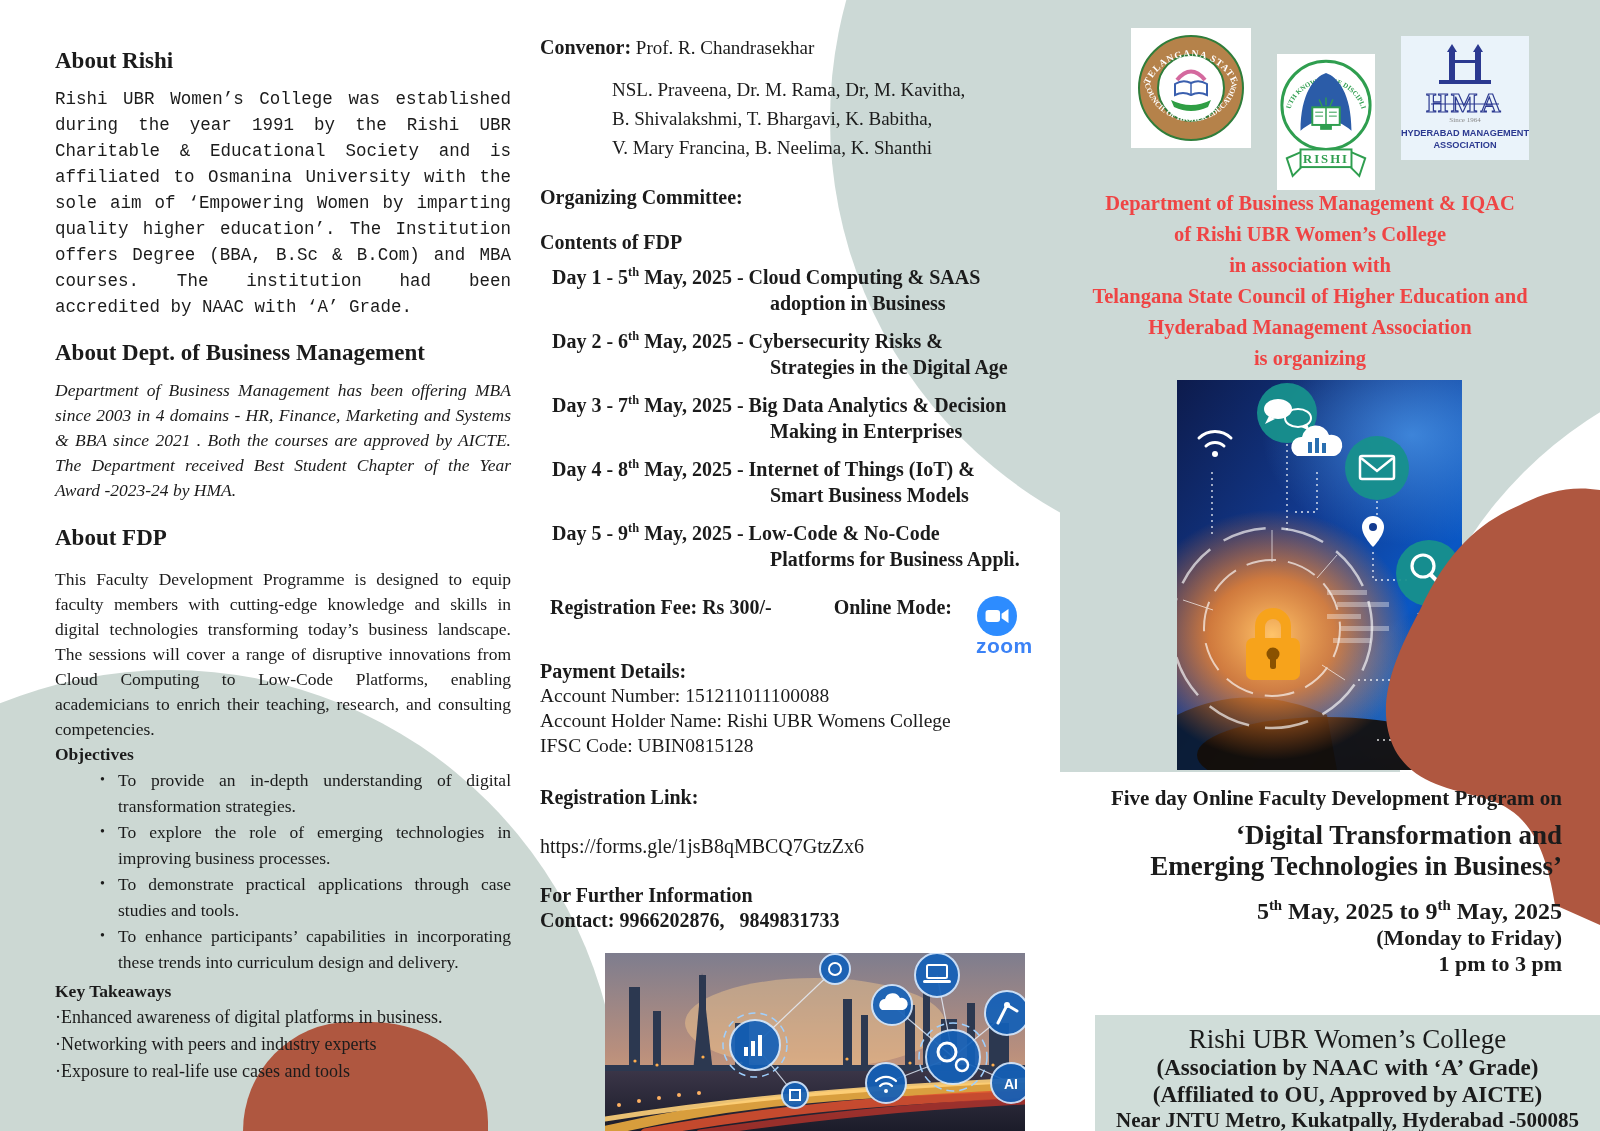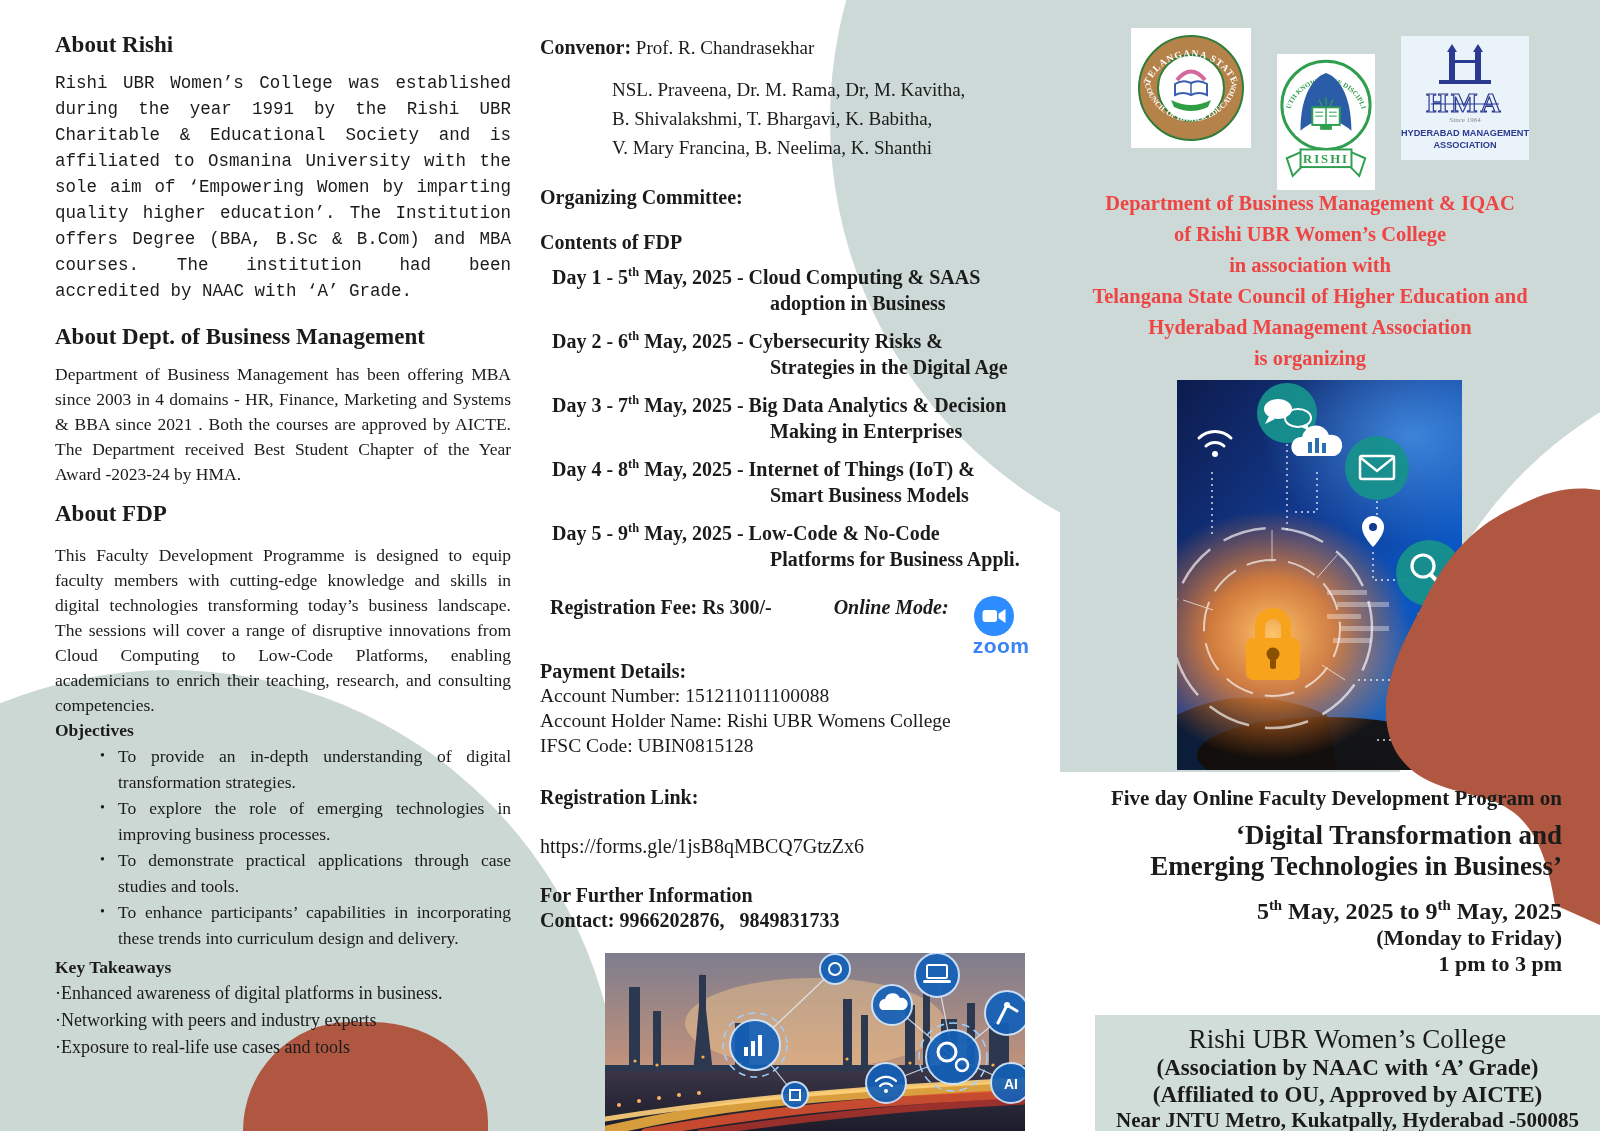--- a/index.html
+++ b/index.html
@@ -8,46 +8,46 @@
   
   .shape{position:absolute;}
   #sage-left{left:-280px;top:670px;width:900px;height:900px;border-radius:50%;background:#ccd8d3;}
   #sage-mid{left:830px;top:-330px;width:900px;height:900px;border-radius:50%;background:#ccd9d6;}
   #panel-right{left:1060px;top:0;width:540px;height:772px;background:#ccd9d6;}
   #white-notch{left:1400px;top:350px;width:840px;height:840px;border-radius:50%;background:#ffffff;}
   #blob-left{left:243px;top:1022px;width:245px;height:200px;background:#af5740;
              border-radius:48% 52% 46% 54% / 60% 55% 45% 50%;}
   #blob-right-svg{left:1300px;top:470px;width:300px;height:460px;}
   
-  #col-left{position:absolute;left:55px;top:0;width:456px;padding-top:32px;}
+  #col-left{position:absolute;left:55px;top:0;width:456px;padding-top:48px;}
   .h1{font-size:23px;font-weight:bold;margin:0 0 12px 0;}
   .body-p{font-size:17.5px;line-height:26px;text-align:justify;margin:0;}
   #p-rishi{margin-bottom:20px;font-family:Liberation Mono, monospace;}
   #h-dept{margin-top:0;}
-  #p-dept{line-height:25px;margin-bottom:14px;}
+  #p-dept{line-height:25px;margin-bottom:22px;font-style:italic;}
   #h-fdp{margin-bottom:16px;}
   #p-fdp{line-height:25px;margin-bottom:2px;}
   .sub-h{font-size:17.5px;font-weight:bold;margin:2px 0 2px 0;}
   .obj-item{position:relative;font-size:17.5px;line-height:26px;text-align:justify;padding-left:63px;}
   .obj-bullet{position:absolute;left:45px;top:0;font-size:14px;}
   .take-line{font-size:18px;line-height:27px;}
   
   #col-mid{position:absolute;left:540px;top:0;width:505px;padding-top:36px;}
   .conv-row{font-size:19px;}
   .conv-label{font-size:20px;font-weight:bold;}
   #committee-h{font-size:20px;font-weight:bold;margin-top:24px;}
   #committee-lines{margin-top:16px;margin-left:72px;font-size:19px;line-height:29px;}
   #contents-h{font-size:20px;font-weight:bold;margin-top:22px;}
   #days{margin-top:10px;margin-left:12px;}
   .day-row{margin-bottom:12px;font-weight:bold;font-size:20px;line-height:26px;}
   .day-line2{margin-left:218px;}
   sup{font-size:62%;vertical-align:super;line-height:0;}
   #fee-row{display:flex;align-items:flex-start;margin-top:24px;min-height:58px;}
   #fee-label{font-size:20px;font-weight:bold;margin-left:10px;}
-  #online-label{font-size:20px;font-weight:bold;margin-left:62px;font-style:italic;}
+  #online-label{font-size:20px;font-weight:bold;margin-left:62px;}
   #zoom-badge{margin-left:10px;display:flex;flex-direction:column;align-items:center;}
   #zoom-circle{width:40px;height:40px;border-radius:50%;background:#2d8cff;display:flex;align-items:center;justify-content:center;}
   #zoom-word{font-family:"Liberation Sans","DejaVu Sans",sans-serif;font-weight:bold;color:#3b82f6;
              font-size:21px;line-height:20px;letter-spacing:.5px;margin-left:14px;}
   #payment-h{font-size:20px;font-weight:bold;margin-top:4px;}
   .pay-line{font-size:19.5px;line-height:25px;}
   #reglink-h{font-size:20px;font-weight:bold;margin-top:28px;}
   #reglink{font-size:20px;font-weight:normal;margin-top:26px;}
   #info-h{font-size:20px;font-weight:bold;margin-top:26px;}
   #contact{font-size:20px;font-weight:bold;line-height:26px;}

